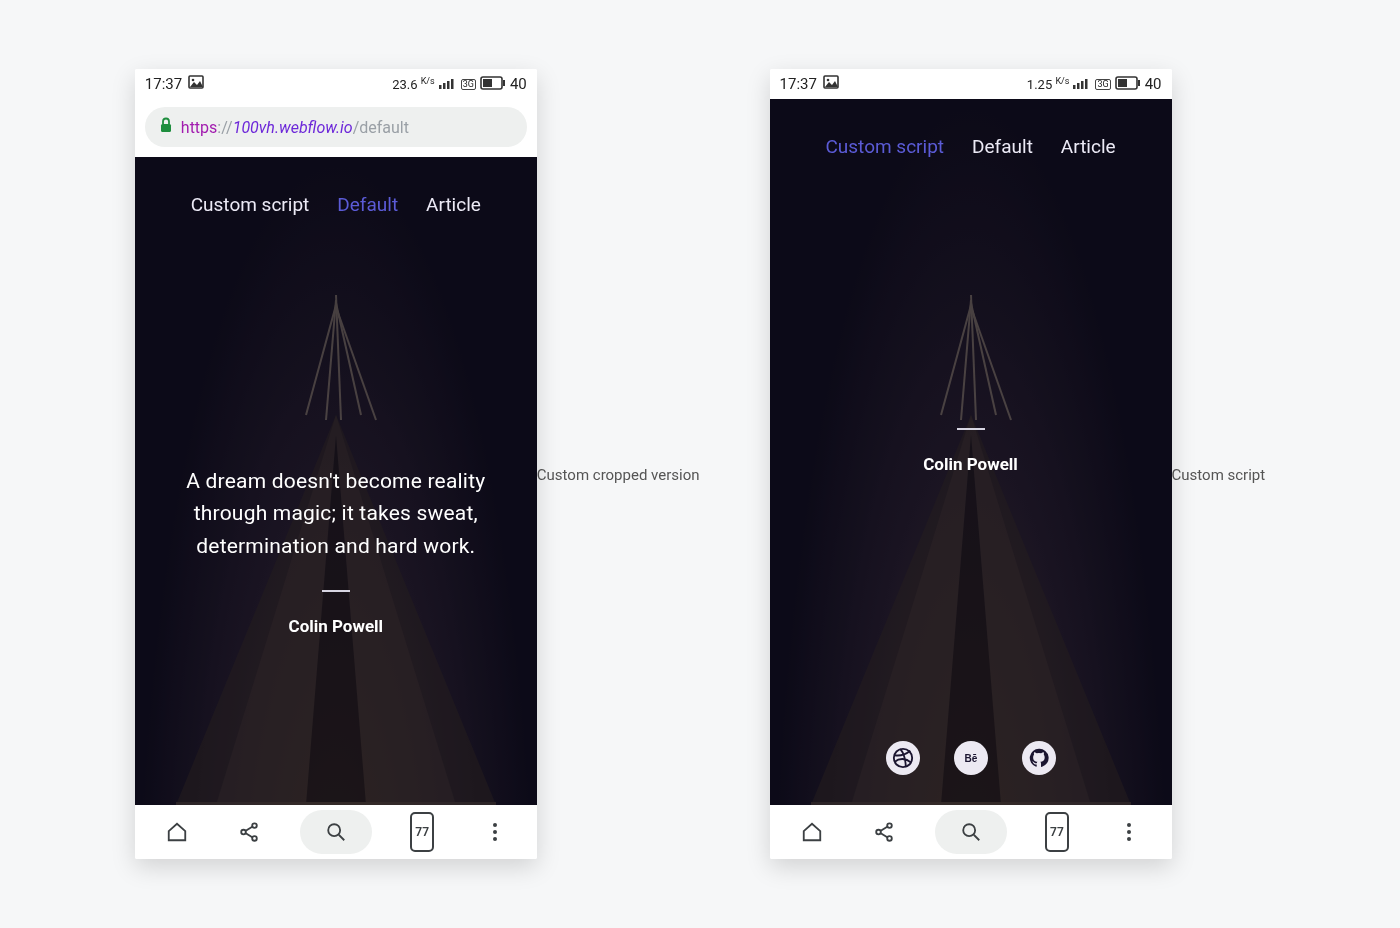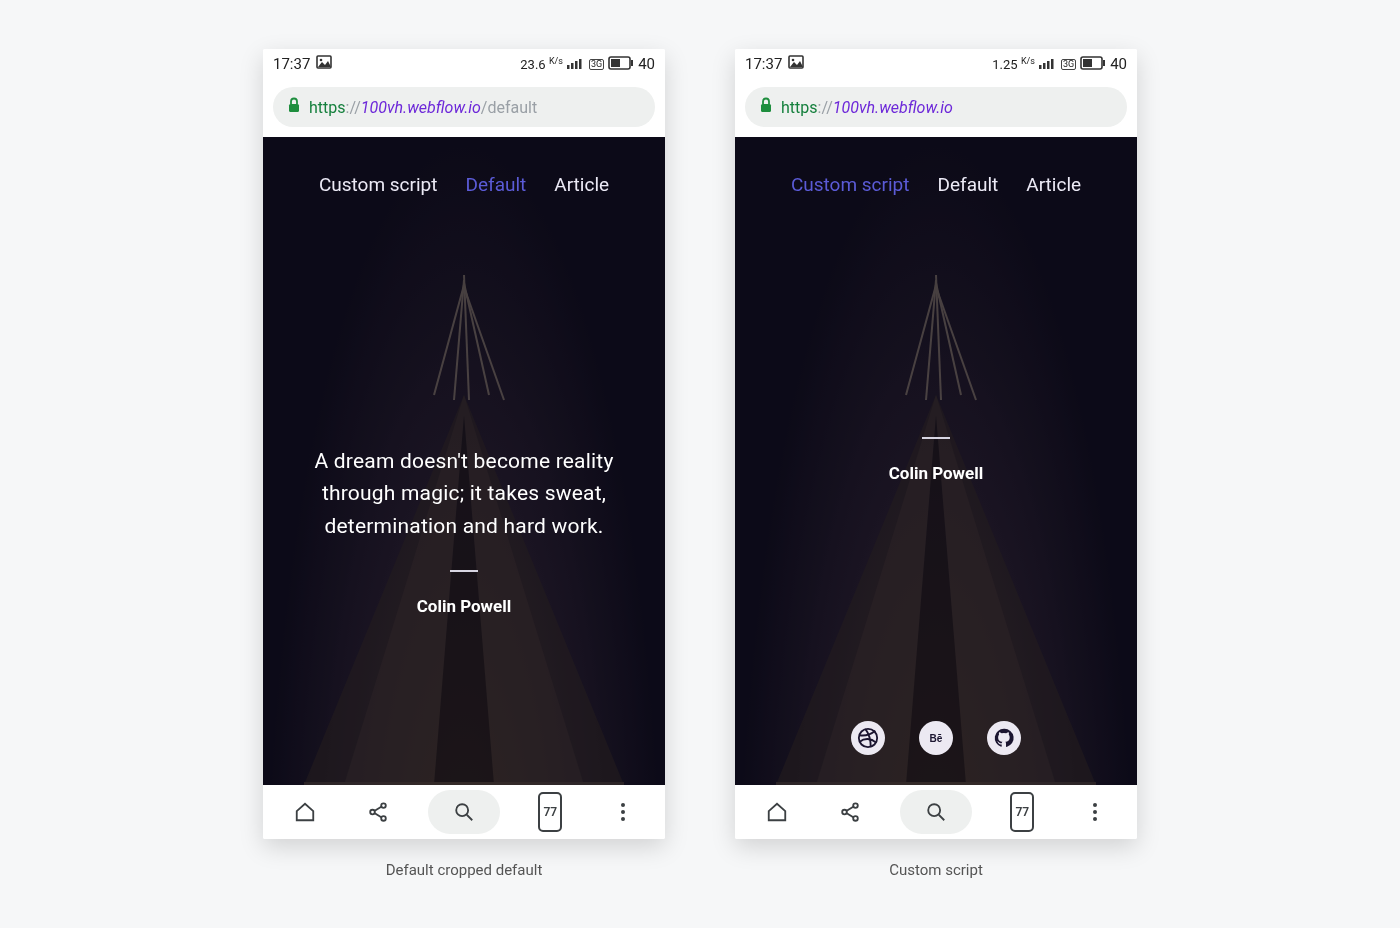--- a/index.html
+++ b/index.html
@@ -6,21 +6,21 @@
   html, body { width: 100%; height: 100%; }
   body {
     background: #f6f7f8;
     font-family: -apple-system, BlinkMacSystemFont, "Segoe UI", Roboto, sans-serif;
     display: flex;
     align-items: center;
     justify-content: center;
     gap: 70px;
     padding: 40px;
   }
-  .phone-col { display:flex; flex-direction:column; align-items:center; }
+  .phone-col { display:flex; align-items:center; }
   .phone {
     width: 402px;
     height: 790px;
     background: #fff;
     border-radius: 2px;
     box-shadow: 0 8px 24px rgba(0,0,0,0.15);
     display: flex;
     flex-direction: column;
     overflow: hidden;
     position: relative;
@@ -41,21 +41,21 @@
   .sb-3g { font-size:9px; border:1px solid #444; border-radius:2px; padding:0 1px; line-height:9px;}
   .sb-batt-txt { font-size:15px; }
 
   
   .addr-wrap { padding: 8px 10px 10px; background:#fff; }
   .addrbar {
     background:#eef0ef; border-radius:22px; height:40px;
     display:flex; align-items:center; padding:0 14px; gap:8px;
     font-size:16px; color:#8b8f8d;
   }
-  .url-https { color:#15803d;margin-top:24px; }
+  .url-https { color:#a21caf;margin-top:24px; }
   .url-host  { color:#6d28d9;font-style:italic; }
   .url-path  { color:#9aa0a6; }
 
   
   .viewport {
     flex:1; position:relative; overflow:hidden;
     background: radial-gradient(ellipse at 50% 130%, #4a3728 0%, #2a2030 40%, #0e0c1c 70%);
     color:#fff; text-align:center;
     display:flex; flex-direction:column;
   }
@@ -206,21 +206,21 @@
         </div>
       <div class="btn">
           <div class="dots">
             <span></span>
             <span></span>
             <span></span>
           </div>
         </div>
     </div>
   </div>
-  <div class="caption">Default cropped default</div>
+  <div class="caption">Custom cropped version</div>
 </div>
 
 <div class="phone-col">
   <div class="phone">
 
     <div class="statusbar">
       <div class="sb-left">
         <span>17:37</span>
         <span>
           <svg width="16" height="14" viewBox="0 0 16 14">
@@ -245,33 +245,20 @@
           <svg width="26" height="14" viewBox="0 0 26 14">
               <rect x="1" y="1" width="21" height="12" rx="2" fill="none" stroke="#333" stroke-width="1.6"></rect>
               <rect x="3" y="3" width="9" height="8" fill="#333"></rect>
               <rect x="23" y="4" width="2" height="6" fill="#333"></rect>
             </svg>
         </span>
         <span class="sb-batt-txt">40</span>
       </div>
     </div>
 
-    <div class="addr-wrap">
-      <div class="addrbar">
-        <span>
-          <svg width="14" height="16" viewBox="0 0 14 16">
-              <rect x="2" y="7" width="10" height="8" rx="1.5" fill="#1e8e3e"></rect>
-              <path d="M4 7 V4.5 a3 3 0 0 1 6 0 V7" fill="none" stroke="#1e8e3e" stroke-width="1.8"></path>
-            </svg>
-        </span>
-        <span>
-          <span class="url-https">https</span><span class="url-path">://</span><span class="url-host">100vh.webflow.io</span><span class="url-path"></span>
-        </span>
-      </div>
-    </div>
 
     <div class="viewport">
       <svg class="tent" viewBox="0 0 360 520">
         <g stroke="#c9b89b" stroke-width="2" fill="none">
           <line x1="180" y1="20" x2="150" y2="130"></line>
             <line x1="180" y1="15" x2="170" y2="135"></line>
           <line x1="180" y1="10" x2="185" y2="135"></line>
             <line x1="180" y1="18" x2="205" y2="130"></line>
           <line x1="180" y1="22" x2="220" y2="135"></line>
         </g>

